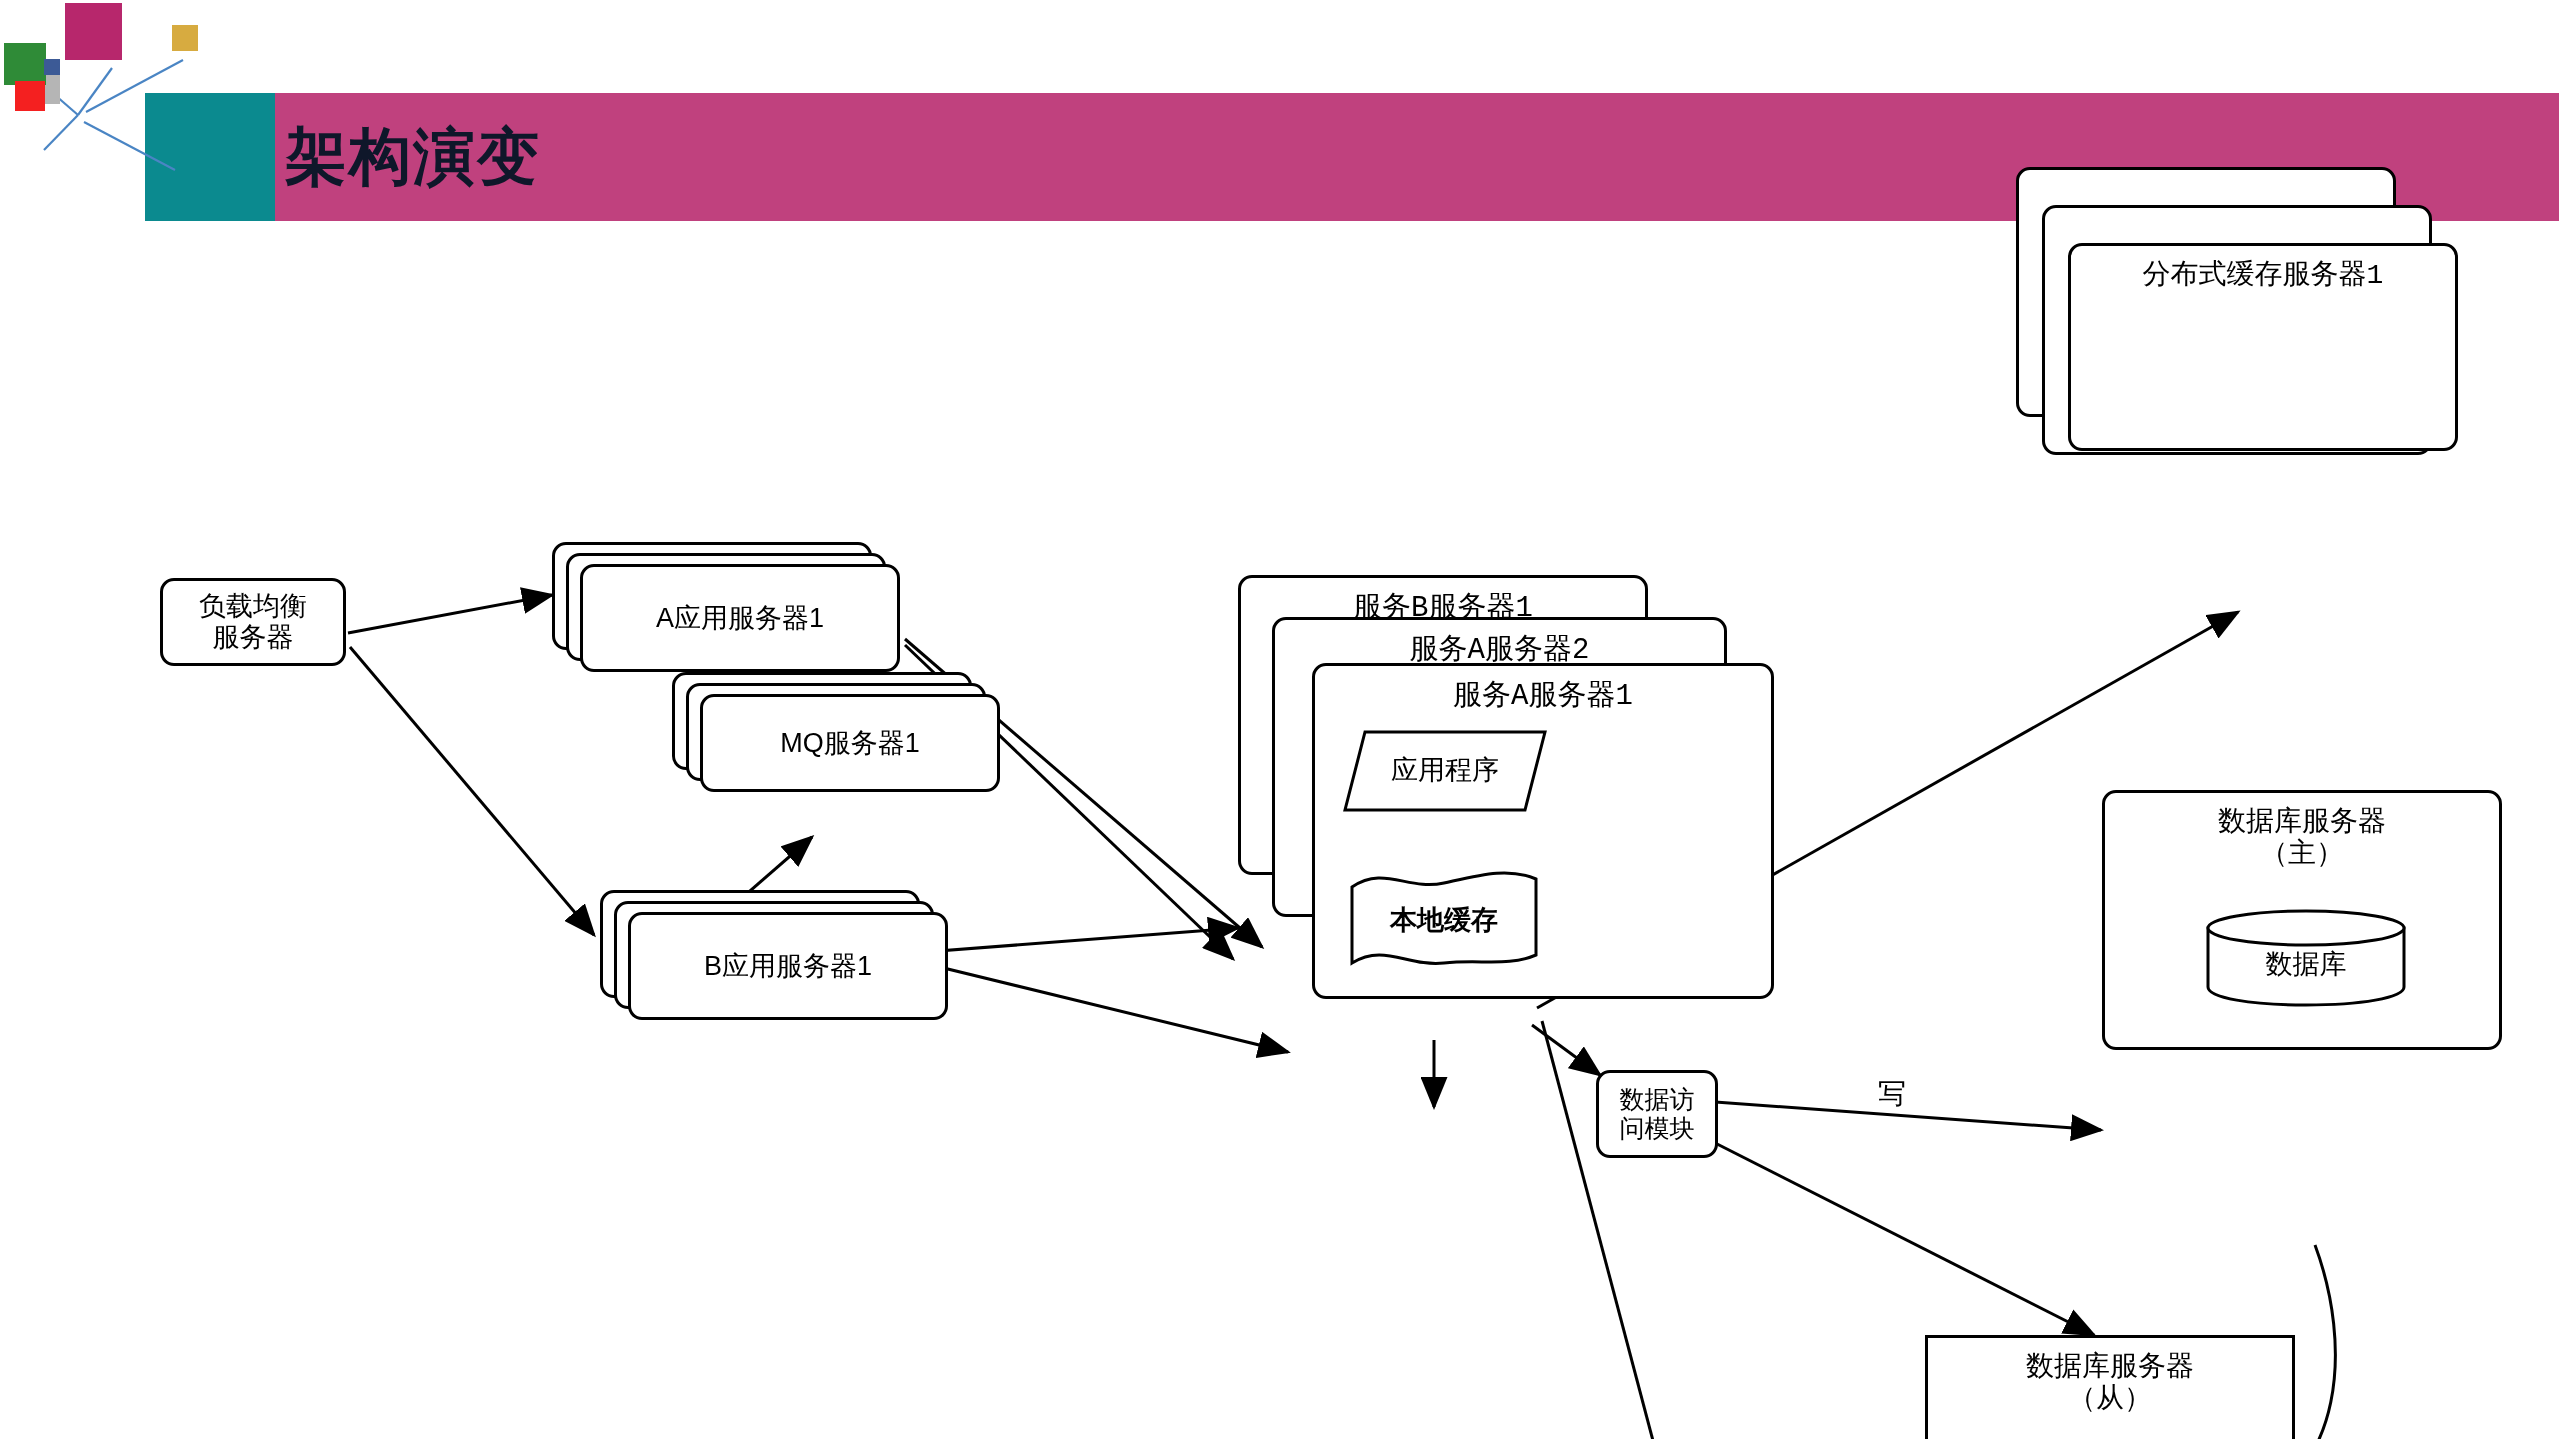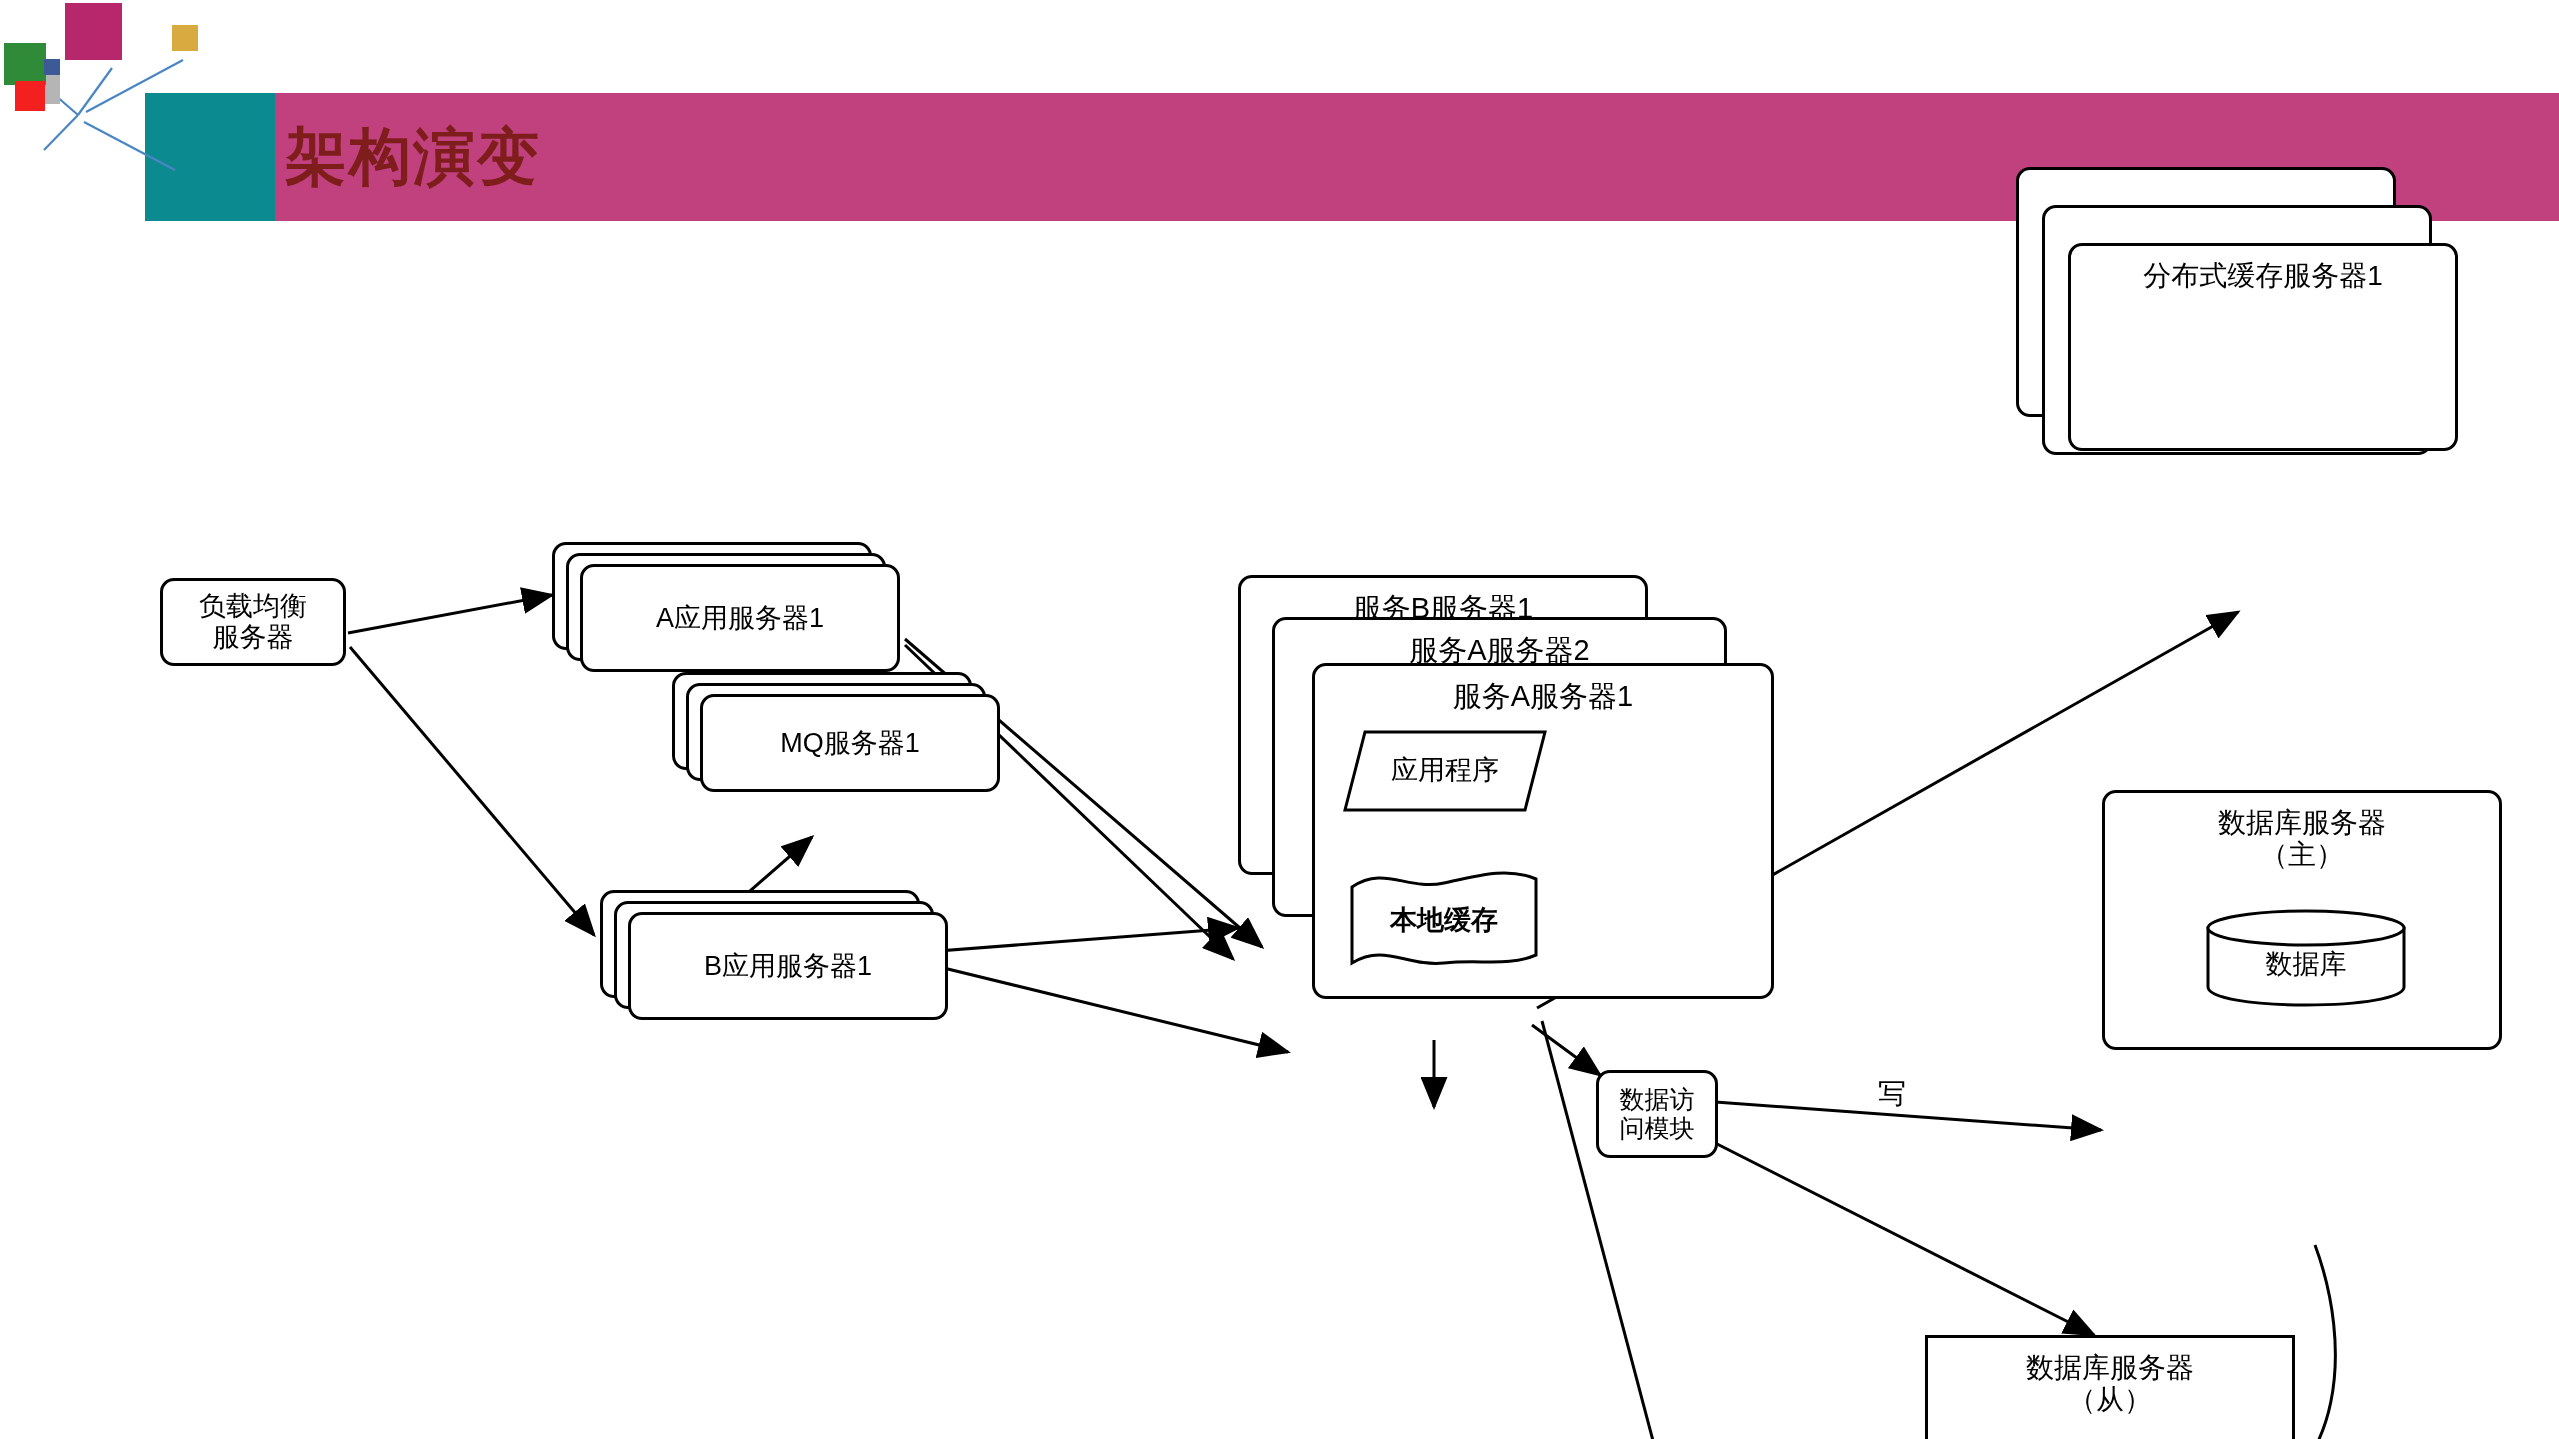--- a/index.html
+++ b/index.html
@@ -11,40 +11,40 @@
   }
   .slide{position:absolute;inset:0;background:#fff;}
 
   
   .header{position:absolute;left:0;top:0;width:2559px;height:235px;}
   .titlebar{position:absolute;left:145px;top:93px;width:2414px;height:128px;background:#c0417e;}
   .tealblock{position:absolute;left:145px;top:93px;width:130px;height:128px;background:#0b8a8f;z-index:3;}
   .title-text{
     position:absolute;left:285px;top:93px;height:128px;
     display:flex;align-items:center;
-    color:#7f1d1d;font-size:62px;font-weight:bold;letter-spacing:2px;
+    color:#0f172a;font-size:62px;font-weight:bold;letter-spacing:2px;
     z-index:4;white-space:nowrap;
   }
   .deco{position:absolute;left:0;top:0;width:420px;height:235px;z-index:5;}
 
   
   .canvas{position:absolute;left:0;top:235px;width:2559px;height:1204px;}
   .edges{position:absolute;left:0;top:0;width:2559px;height:1204px;}
 
   
   .node{position:absolute;box-sizing:border-box;background:#ffffff;border:3px solid #000;}
   .rnd{border-radius:14px;}
   .sq{border-radius:0;}
   .lbl{
     position:absolute;left:0;width:100%;
     text-align:center;color:#000;line-height:1.16;
     font-size:27px;white-space:pre-line;pointer-events:none;
   }
   .lbl.center{top:50%;transform:translateY(-50%);}
-  .lbl.top{top:14px;}
+  .lbl.top{top:14px;font-family:Liberation Mono, monospace;}
 
   
   .stack{position:absolute;}
   .stack .card{position:absolute;box-sizing:border-box;background:#fff;border:3px solid #000;border-radius:14px;}
 
   
   .para{position:absolute;}
   .para svg{position:absolute;left:0;top:0;overflow:visible;}
   .para .lbl{z-index:2;}
 

